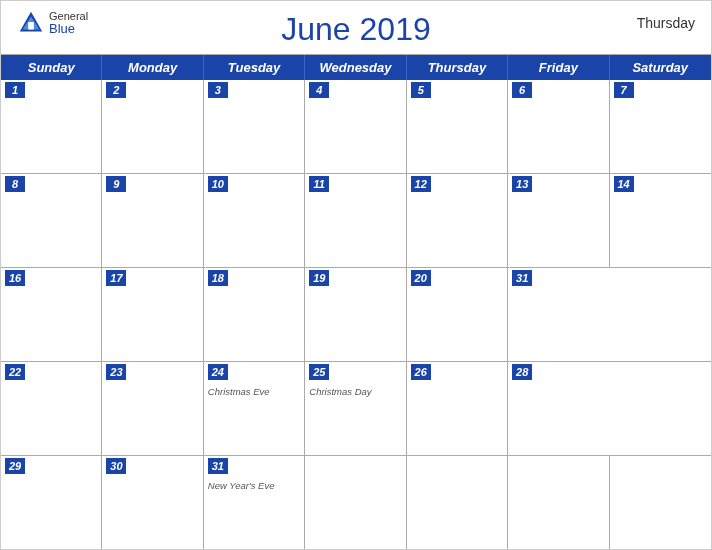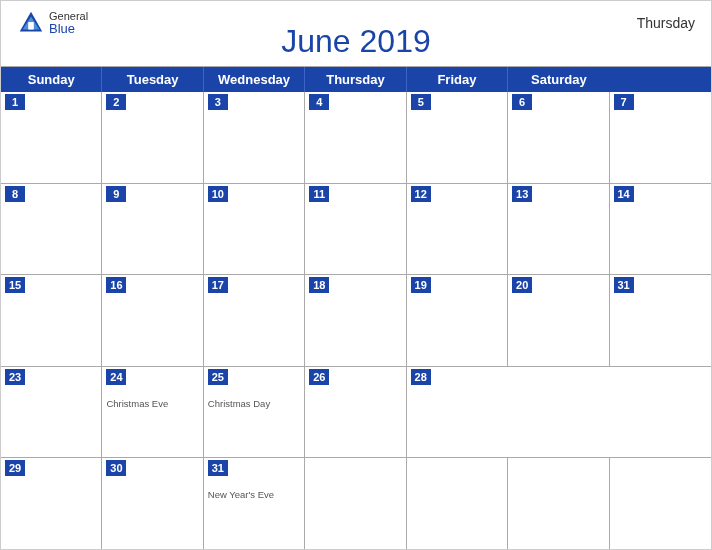--- a/index.html
+++ b/index.html
@@ -15,21 +15,21 @@
       height: 550px;
       background: #fff;
       display: flex;
       flex-direction: column;
       border: 1px solid #ccc;
     }
     .header {
       display: flex;
       align-items: flex-start;
       justify-content: center;
-      padding: 22px 16px 6px;
+      padding: 10px 16px 6px;
       position: relative;
     }
     .logo {
       position: absolute;
       left: 16px;
       top: 8px;
       display: flex;
       align-items: center;
       gap: 4px;
     }
@@ -63,20 +63,21 @@
       font-size: 32px;
       color: #1a44a8;
       font-weight: normal;
       text-align: center;
     }
     .calendar-grid {
       flex: 1;
       display: flex;
       flex-direction: column;
       border-top: 1px solid #aaa;
+      font-style: italic;
     }
     .day-headers {
       display: grid;
       grid-template-columns: repeat(7, 1fr);
       background: #1a44a8;
     }
     .day-header {
       color: #fff;
       text-align: center;
       padding: 5px 2px;
@@ -117,21 +118,21 @@
       justify-content: center;
       margin-bottom: 2px;
     }
     .day-number.empty {
       background: transparent;
     }
     .event-label {
       font-size: 9.5px;
       color: #555;
       line-height: 1.3;
-      margin-top: 11px;
+      margin-top: 4px;
     }
     .empty-cell {
       background: #fff;
     }
   </style>
 </head>
 <body>
 
 <div class="calendar-wrapper">
   <div class="header">
@@ -146,20 +147,21 @@
         <span class="logo-blue">Blue</span>
       </div>
     </div>
     <h1 class="month-title">June 2019</h1>
     <span class="country-label">Thursday</span>
   </div>
 
   <div class="calendar-grid">
     <div class="day-headers">
       <div class="day-header">Sunday</div>
+      <div class="day-header">Monday</div>
       <div class="day-header">Tuesday</div>
       <div class="day-header">Wednesday</div>
       <div class="day-header">Thursday</div>
       <div class="day-header">Friday</div>
       <div class="day-header">Saturday</div>
     </div>
     <div class="weeks" id="weeks-container">
     <div class="week-row">
           <div class="day-cell">
             <div class="day-number">1</div>
@@ -201,42 +203,42 @@
           </div>
           <div class="day-cell">
             <div class="day-number">13</div>
           </div>
           <div class="day-cell">
             <div class="day-number">14</div>
           </div>
         </div>
         <div class="week-row">
           <div class="day-cell">
-            <div class="day-number">15</div>
-          </div>
-          <div class="day-cell">
             <div class="day-number">16</div>
           </div>
           <div class="day-cell">
             <div class="day-number">17</div>
           </div>
           <div class="day-cell">
             <div class="day-number">18</div>
           </div>
           <div class="day-cell">
             <div class="day-number">19</div>
           </div>
           <div class="day-cell">
             <div class="day-number">20</div>
           </div>
           <div class="day-cell">
             <div class="day-number">31</div>
           </div>
         </div>
         <div class="week-row">
+          <div class="day-cell">
+            <div class="day-number">22</div>
+          </div>
           <div class="day-cell">
             <div class="day-number">23</div>
           </div>
           <div class="day-cell">
             <div class="day-number">24</div>
             <div class="event-label">Christmas Eve</div>
           </div>
           <div class="day-cell">
             <div class="day-number">25</div>
             <div class="event-label">Christmas Day</div>

